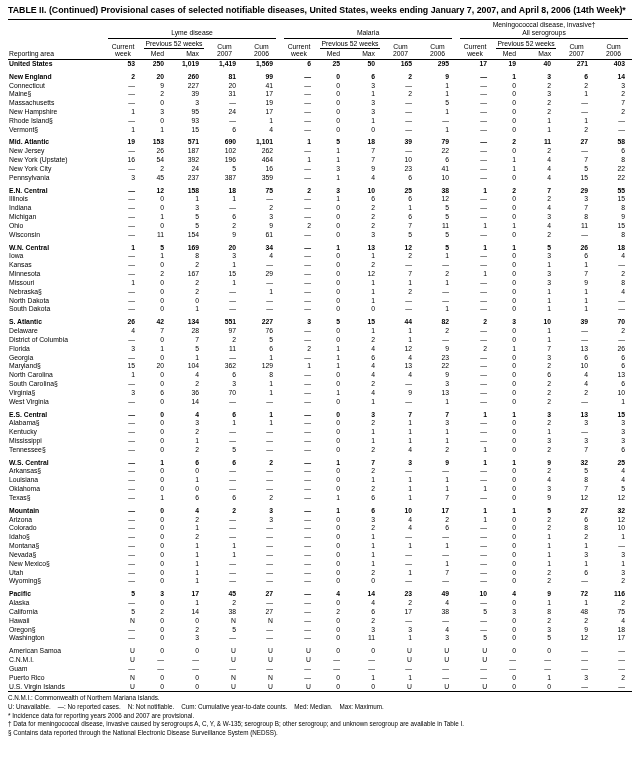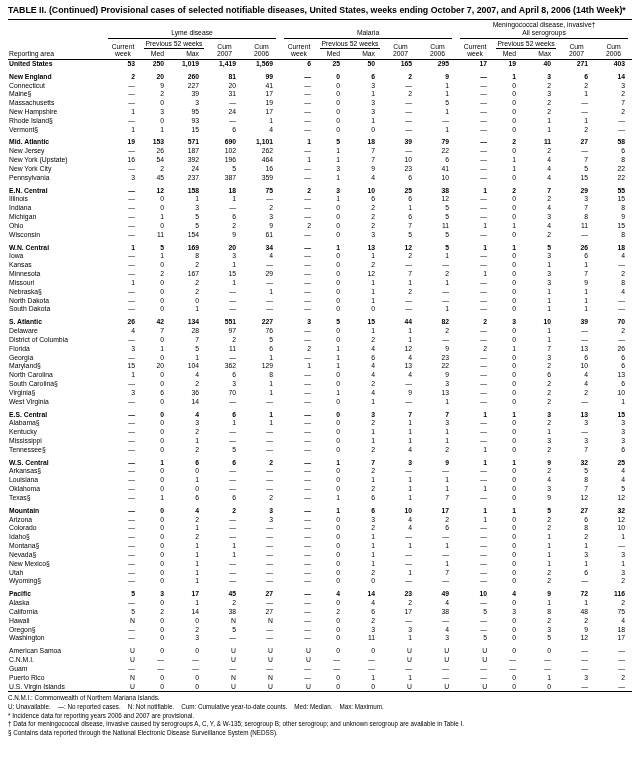--- a/index.html
+++ b/index.html
@@ -31,21 +31,21 @@
   tbody td.area{text-align:left;padding-left:1px}
   tbody td.num{text-align:right;padding-right:7px}
   tbody tr.b td{font-weight:700}
   tbody tr.g td{padding-top:4px}
   .footnotes{margin-top:2px;font-size:6.3px;line-height:1.38}
   .footnotes div{white-space:pre-wrap}
 </style>
 </head>
 <body>
 
-<div class="title">TABLE II. (Continued) Provisional cases of selected notifiable diseases, United States, weeks ending October 7, 2007, and April 8, 2006 (14th Week)*</div>
+<div class="title">TABLE II. (Continued) Provisional cases of selected notifiable diseases, United States, weeks ending January 7, 2007, and April 8, 2006 (14th Week)*</div>
 
 <table>
   <colgroup>
     <col class="c-area">
     <col class="c-cw">
       <col class="c-med">
       <col class="c-max">
       <col class="c-cum">
       <col class="c-cum">
     <col class="c-cw">

